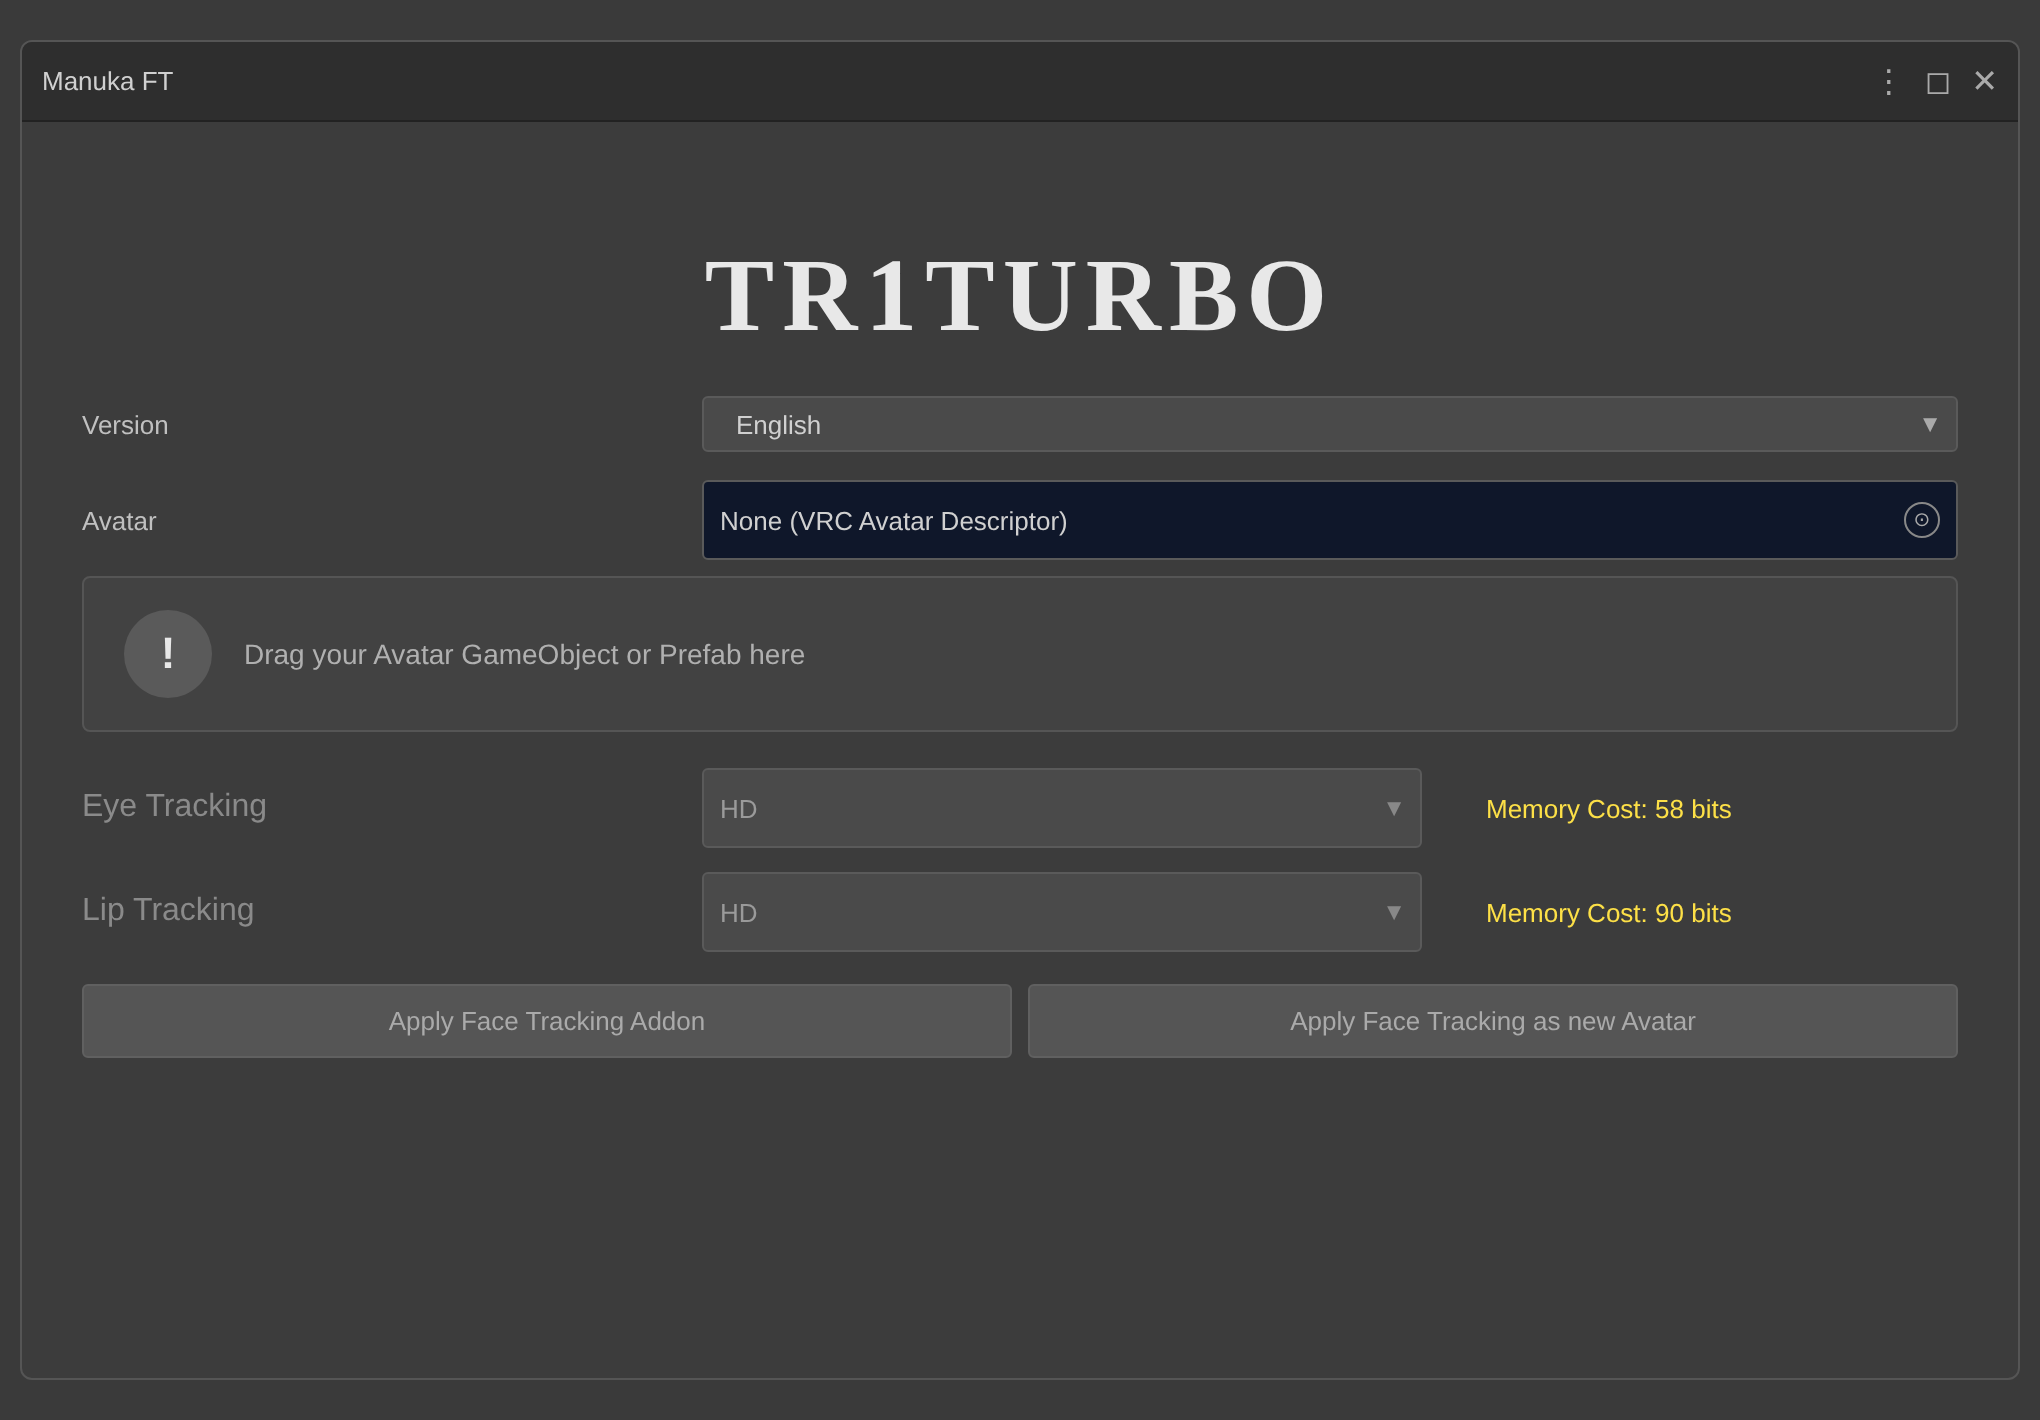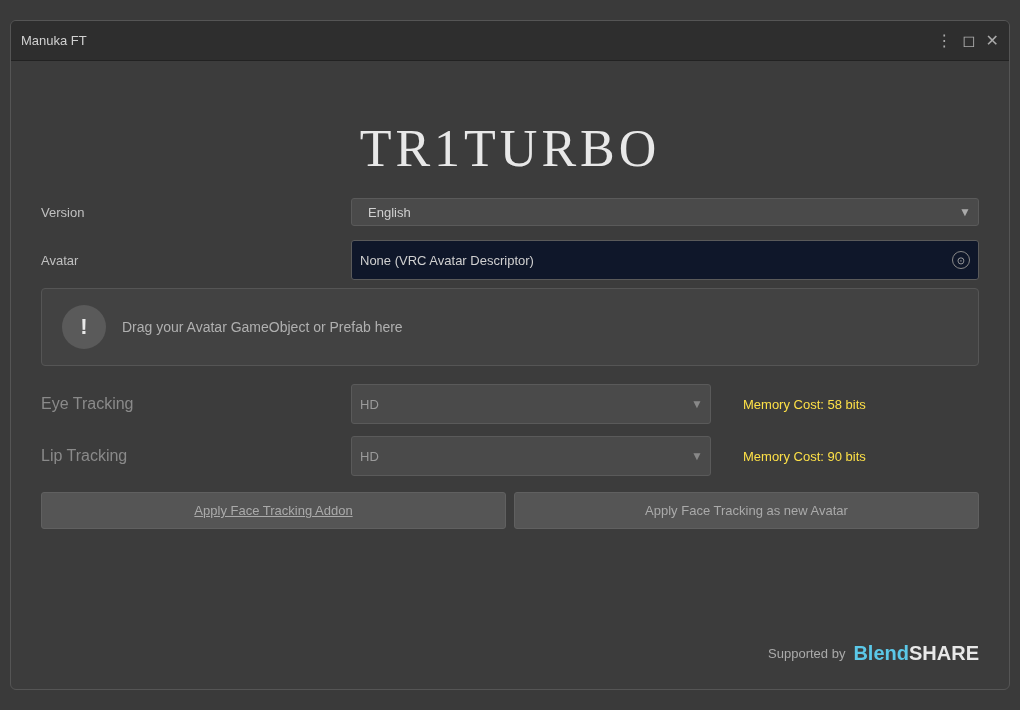--- a/index.html
+++ b/index.html
@@ -64,21 +64,21 @@
       gap: 0;
     }
 
     .logo-section {
       text-align: center;
       padding: 10px 0 20px;
     }
 
     .logo-text {
       font-size: 52px;
-      font-weight: 400;
+      font-weight: 700;
       color: #e8e8e8;
       letter-spacing: 4px;
       font-family: Georgia, 'Times New Roman', serif;
     }
 
     .form-section {
       display: flex;
       flex-direction: column;
       gap: 14px;
     }
@@ -259,21 +259,20 @@
       color: #aaa;
       font-size: 13px;
       padding: 10px;
       cursor: pointer;
       text-align: center;
       border-radius: 3px;
     }
 
     .btn:first-child {
       margin-right: 8px;
-      text-decoration: underline;
     }
 
     .footer {
       margin-top: auto;
       padding: 10px 0 4px;
       display: flex;
       justify-content: flex-end;
       align-items: center;
       gap: 8px;
     }
@@ -377,21 +376,15 @@
         <span class="memory-cost">Memory Cost: 90 bits</span>
       </div>
 
     </div>
 
     <div class="buttons-section">
       <button class="btn">Apply Face Tracking Addon</button>
       <button class="btn">Apply Face Tracking as new Avatar</button>
     </div>
 
-    <div class="footer">
-      <span class="supported-by">Supported by</span>
-      <span class="blendshare-logo">
-        <span class="blend-part">Blend</span><span class="share-part">SHARE</span>
-      </span>
-    </div>
 
   </div>
 </div>
 
 </body></html>

